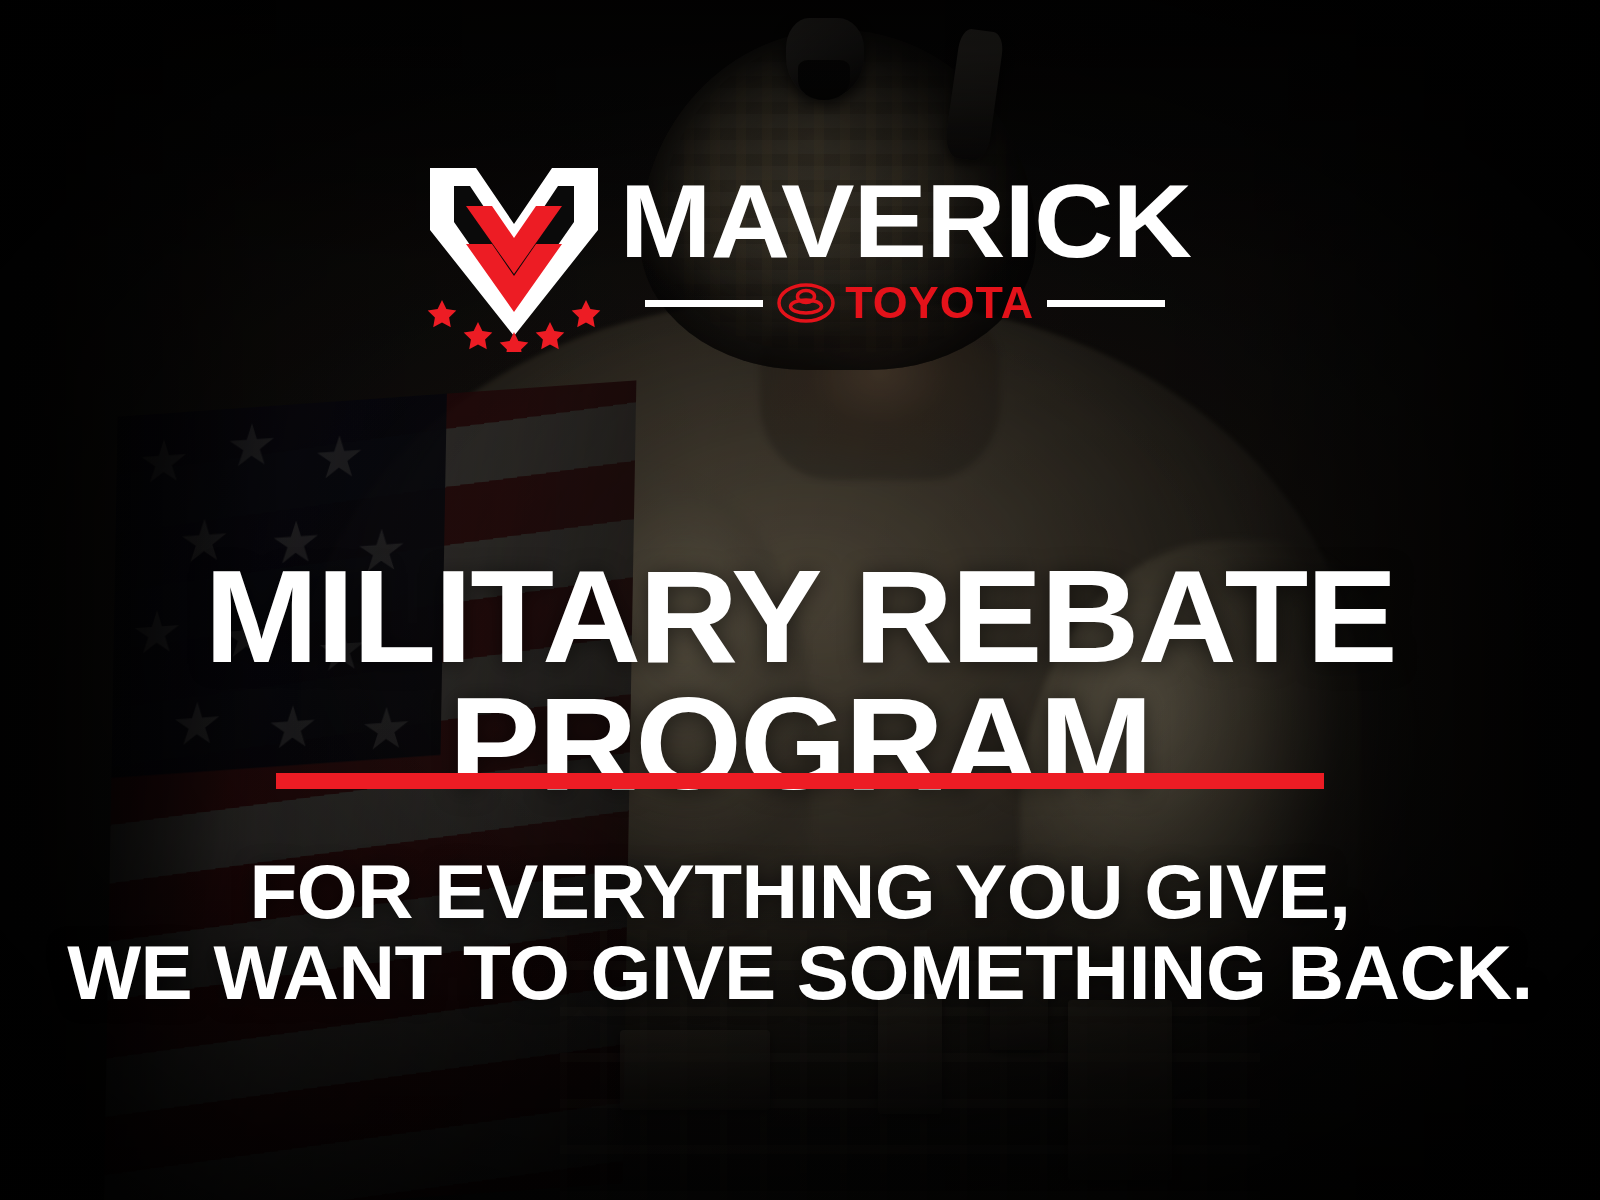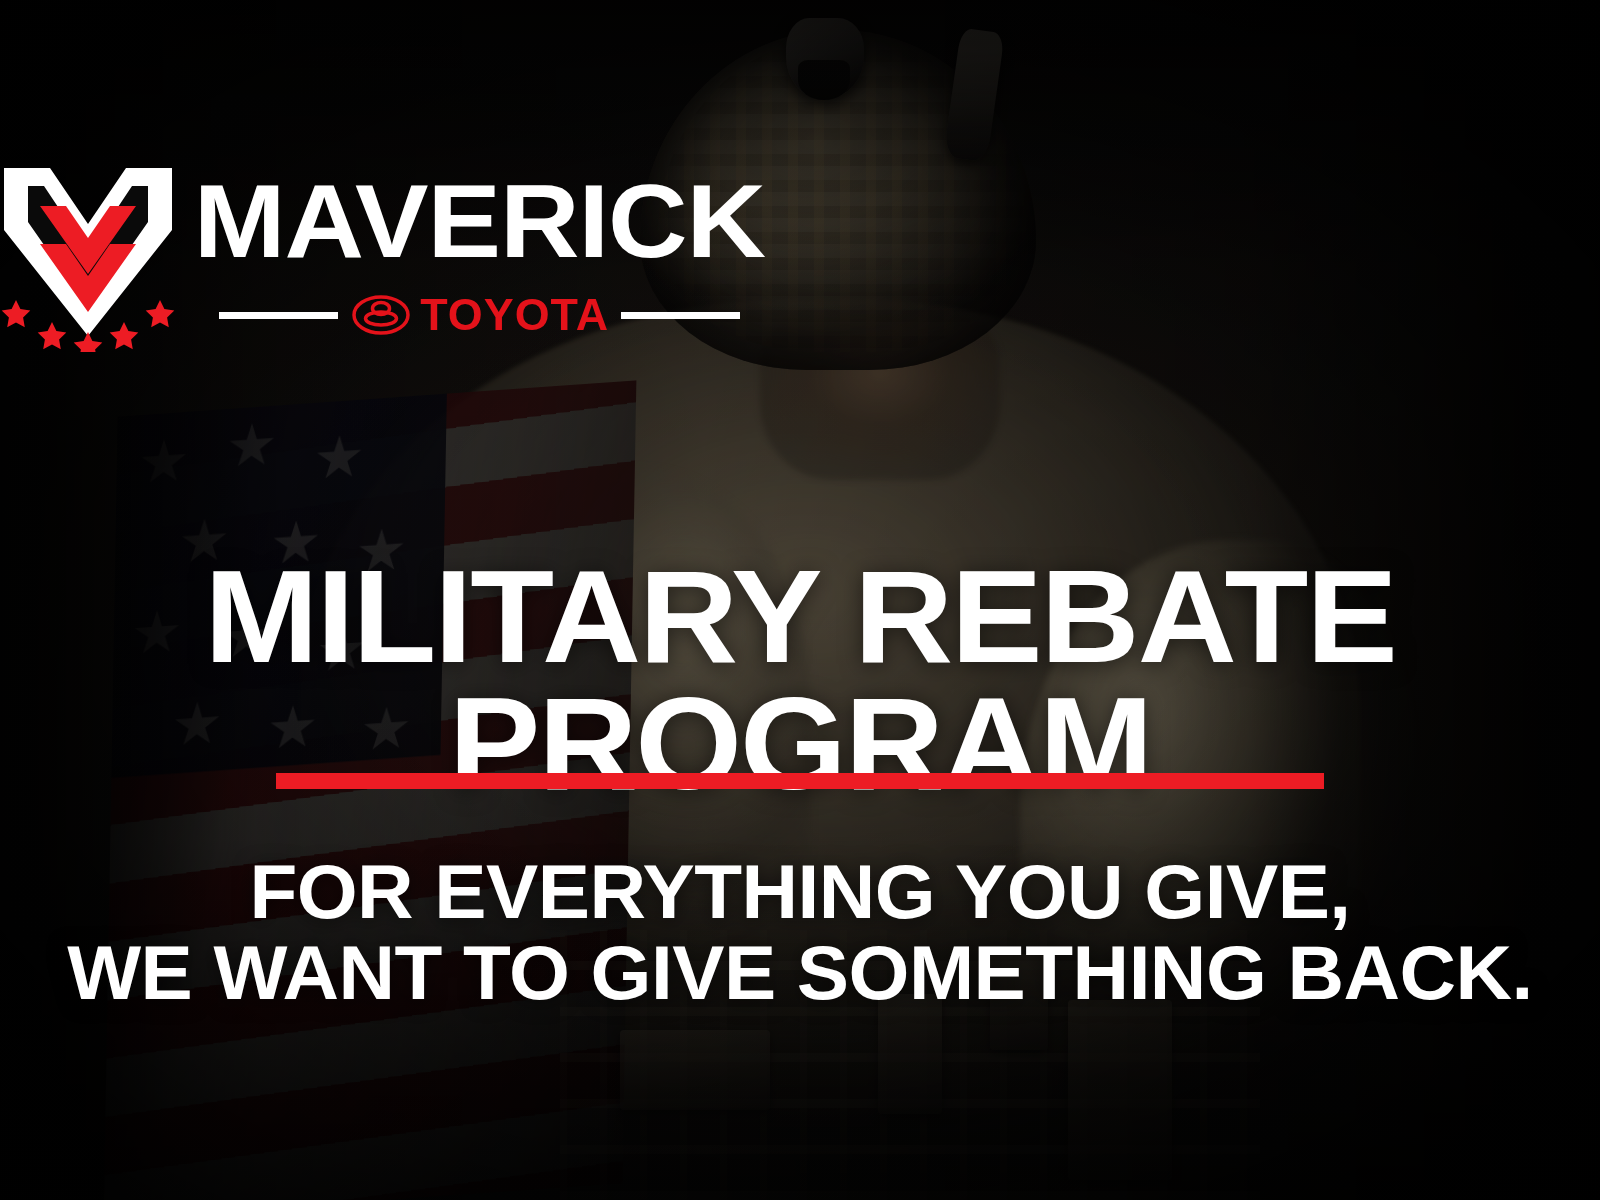--- a/index.html
+++ b/index.html
@@ -231,21 +231,21 @@
     z-index: 10;
   }
 
   
   .logo-lockup {
     position: absolute;
     left: 0;
     right: 0;
     top: 160px;
     display: flex;
-    justify-content: flex-start;
+    justify-content: center;
     align-items: flex-start;
     gap: 34px;
   }
 
   .emblem {
     width: 176px;
     height: 192px;
     position: relative;
     flex: 0 0 auto;
   }
@@ -266,21 +266,21 @@
     letter-spacing: -1px;
     transform: scaleX(1.06);
     transform-origin: center;
     white-space: nowrap;
   }
 
   .toyota-row {
     display: flex;
     align-items: center;
     gap: 14px;
-    margin-top: 28px;
+    margin-top: 16px;
     width: 520px;
     justify-content: center;
   }
   .rule {
     height: 7px;
     background: #ffffff;
     flex: 1 1 auto;
     min-width: 54px;
   }
   .toyota-mark {

